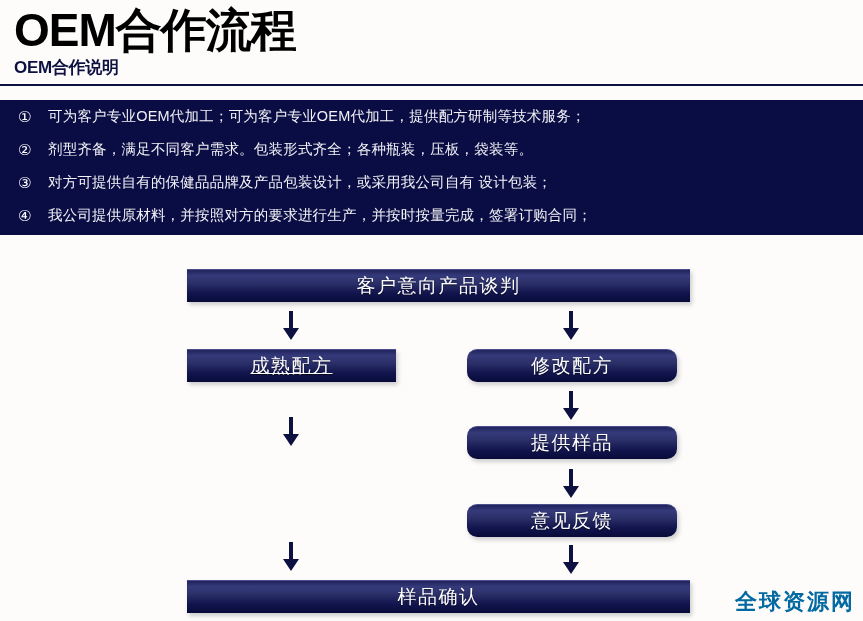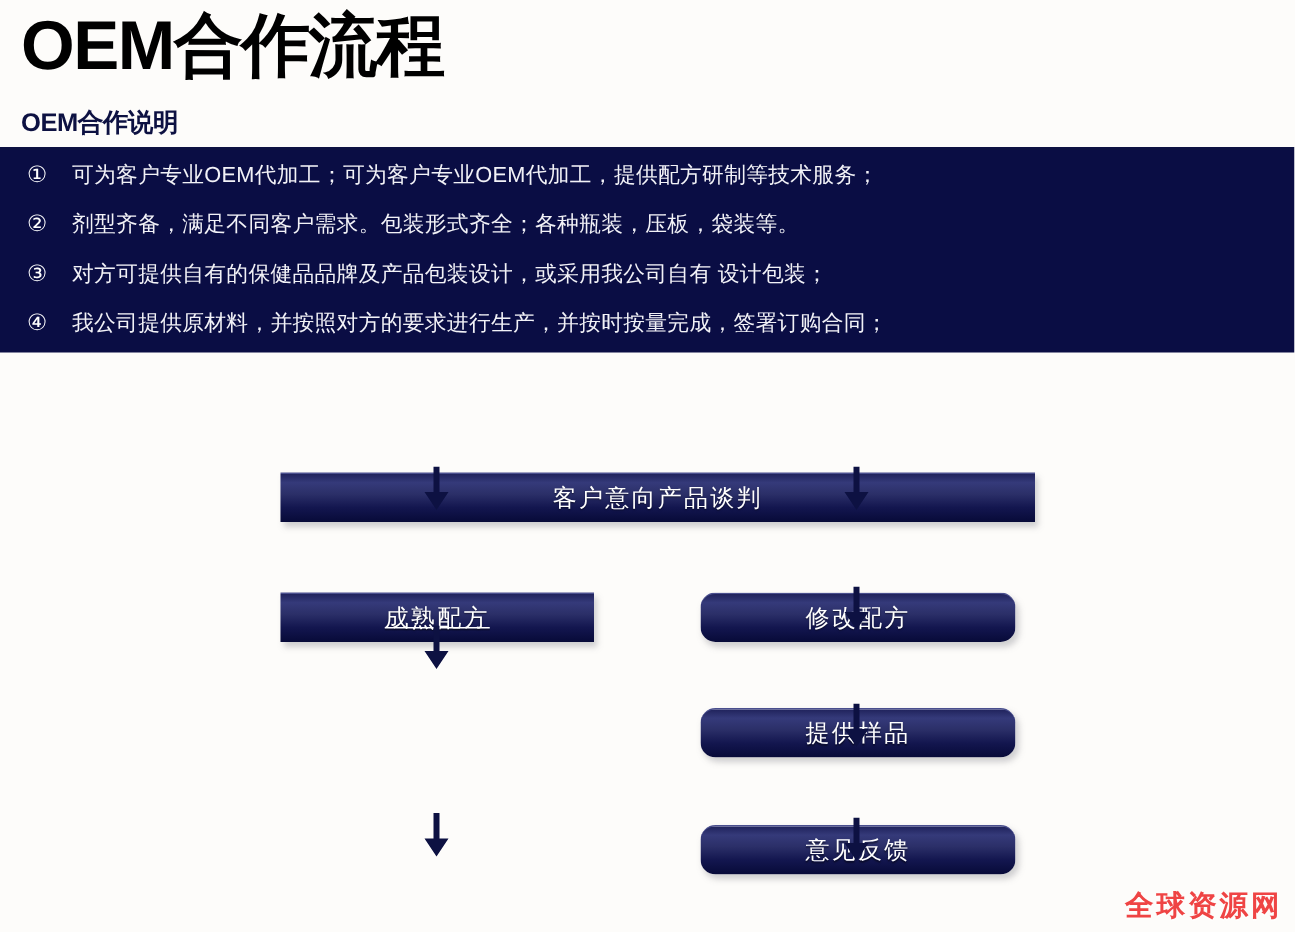--- a/index.html
+++ b/index.html
@@ -22,21 +22,21 @@
     font-weight: bold;
     color: #000000;
     letter-spacing: -1px;
     line-height: 1.08;
     white-space: nowrap;
   }
   .sub-title {
     font-size: 17px;
     font-weight: bold;
     color: #0d1142;
-    margin-top: 14px;
+    margin-top: 0;
     letter-spacing: -0.3px;
   }
   .rule {
     height: 2px;
     background: #0d1142;
     margin-top: 5px;
     width: 863px;
     margin-left: -14px;
   }
 
@@ -85,45 +85,44 @@
                 #353a7a 18%,
                 #2b2f68 42%,
                 #13164f 70%,
                 #070a38 100%);
     border-top: 1px solid #4a4f8e;
     box-shadow: 2px 3px 4px rgba(120,120,130,0.35);
     display: flex;
     align-items: center;
     justify-content: center;
     color: #ffffff;
-    font-size: 16px;
+    font-size: 19px;
     letter-spacing: 1.5px;
     text-shadow: 0 1px 1px rgba(0,0,0,0.5);
-    margin-top: 46px;
   }
 
   .box.wide  { left: 187px; width: 503px; height: 33px; }
   .box.colL  { left: 187px; width: 209px; height: 33px; }
   .box.colR  { left: 467px; width: 210px; height: 33px; border-radius: 10px; }
 
   .arrow {
     position: absolute;
     width: 26px;
     height: 30px;
   }
   .arrow svg { display: block; }
 
   
   .watermark {
     position: absolute;
     right: 8px;
     bottom: 4px;
-    font-size: 19px;
+    font-size: 22px;
     font-weight: bold;
-    color: #ef4444;
+    color: #0369a1;
     letter-spacing: 2px;
     text-shadow: 0 1px 0 rgba(255,255,255,0.6);
   }
 </style>
 </head>
 <body>
 
 <div class="header">
   <div class="main-title">OEM合作流程</div>
   <div class="sub-title">OEM合作说明</div>

